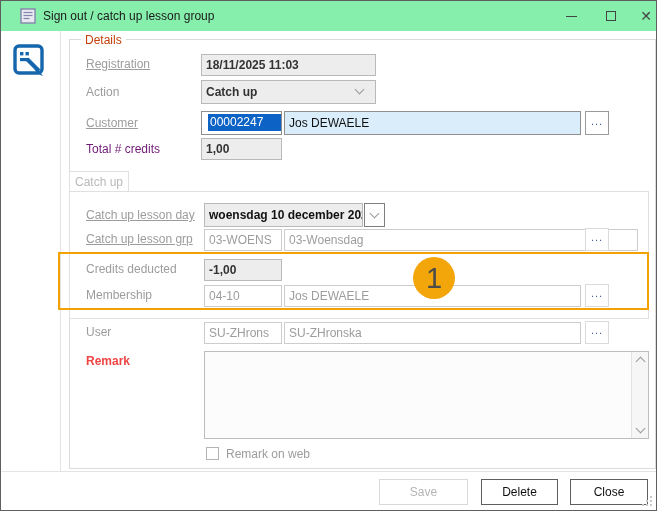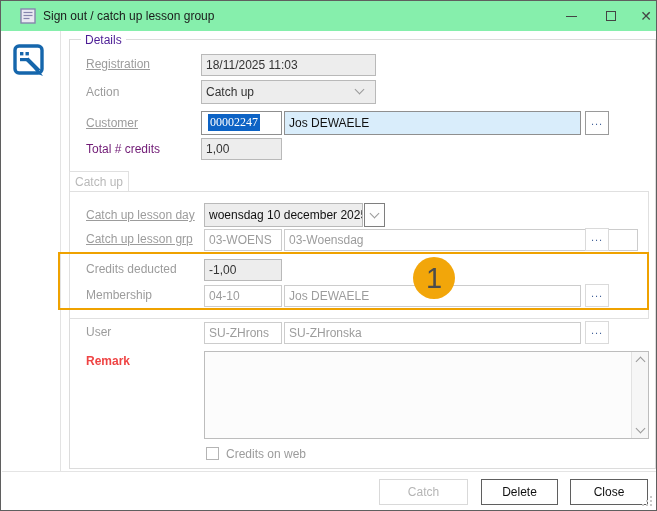--- a/index.html
+++ b/index.html
@@ -14,33 +14,33 @@
   .titlebar { position:absolute; left:0; top:0; width:100%; height:30px; background:#86efac; display:flex; align-items:center; }
   .title-text { position:absolute; left:42px; top:8px; color:#1a1a1a; font-size:12px; }
   .tb-btn { position:absolute; top:0; width:42px; height:30px; display:flex; align-items:center; justify-content:center; cursor:default; }
   .min-glyph  { width:11px; height:0; border-top:1.5px solid #444; }
   .max-glyph  { width:10px; height:10px; border:1.2px solid #444; }
   .close-glyph{ font-size:14px; color:#444; line-height:1; }
   
   .sidebar { position:absolute; left:0; top:30px; width:60px; height:440px; background:#fff; border-right:1px solid #e3e3e3; }
   
   .fieldset { position:absolute; border:1px solid #dcdcdc; background:transparent; }
-  .legend { position:absolute; background:#fff; padding:0 4px; color:#4c1d95; }
+  .legend { position:absolute; background:#fff; padding:0 4px; color:#c2410c; }
   .tab { position:absolute; border:1px solid #e0e0e0; border-bottom:none; background:#fff; color:#b9b9b9; display:flex; align-items:center; justify-content:center; }
   
   .lbl { position:absolute; color:#9c9c9c; white-space:nowrap; }
   .lbl.u { text-decoration:underline; }
   .lbl.teal { color:#701a75; }
   .lbl.dark { color:#ef4444; font-weight:600; }
   
   .field { position:absolute; background:#fff; border:1px solid #8f8f8f; padding:3px 4px 0 4px; overflow:hidden; white-space:nowrap; color:#333; }
-  .field.gray { background:#ededed; border-color:#b9b9b9; }
+  .field.gray { background:#ededed; border-color:#b9b9b9;font-weight:bold; }
   .field.dis  { border-color:#cccccc; color:#9c9c9c; background:#fff; }
   .field.bluebg { background:#d9edfb; border-color:#8f8f8f; color:#111; }
-  .sel { background:#0d63c5; color:#fff; padding:1px 2px 2px 2px; margin-left:2px;font-family:Liberation Serif, serif; }
+  .sel { background:#0d63c5; color:#fff; padding:1px 18px 2px 2px; margin-left:2px; }
   .combo { border-color:#7e7e7e; color:#111; }
   .arrowbox { position:absolute; background:#fdfdfd; border:1px solid #7e7e7e; display:flex; align-items:center; justify-content:center; }
   .chev { width:7px; height:7px; border-right:1.5px solid #9a9a9a; border-bottom:1.5px solid #9a9a9a; transform:rotate(45deg); margin-top:-3px; }
   .chev.up { transform:rotate(225deg); margin-top:3px; }
   .dots { position:absolute; background:#fff; border:1px solid #9a9a9a; color:#44639a; text-align:center; font-size:11px; letter-spacing:1px; line-height:14px; cursor:default; }
   .dots.dis { border-color:#dadada; }
   
   .anno-box { position:absolute; border:2px solid #efa200; z-index:5; }
   .anno-badge { position:absolute; width:42px; height:42px; border-radius:50%; background:#f2a60a; color:#4c4c4c;
                 display:flex; align-items:center; justify-content:center; font-size:29px; z-index:6; }
@@ -147,24 +147,24 @@
       <div class="sb" style="top:0">
           <div class="chev up"></div>
         </div>
       <div class="sb" style="bottom:0">
           <div class="chev"></div>
         </div>
     </div>
   </div>
 
   <div class="checkbox" style="left:205px; top:446px"></div>
-  <div class="lbl" style="left:225px; top:446px">Credits on web</div>
+  <div class="lbl" style="left:225px; top:446px">Remark on web</div>
 
   <div class="sep"></div>
-  <div class="btn disabled" style="left:378px; width:89px">Catch</div>
+  <div class="btn disabled" style="left:378px; width:89px">Save</div>
   <div class="btn" style="left:480px; width:77px">Delete</div>
   <div class="btn" style="left:569px; width:78px">Close</div>
 
   <svg class="grip" width="12" height="12" viewBox="0 0 12 12">
     <rect x="9" y="1" width="2" height="2" fill="#c8c8c8"></rect>
     <rect x="9" y="5" width="2" height="2" fill="#c8c8c8"></rect>
     <rect x="5" y="5" width="2" height="2" fill="#c8c8c8"></rect>
     <rect x="9" y="9" width="2" height="2" fill="#c8c8c8"></rect>
     <rect x="5" y="9" width="2" height="2" fill="#c8c8c8"></rect>
     <rect x="1" y="9" width="2" height="2" fill="#c8c8c8"></rect>

